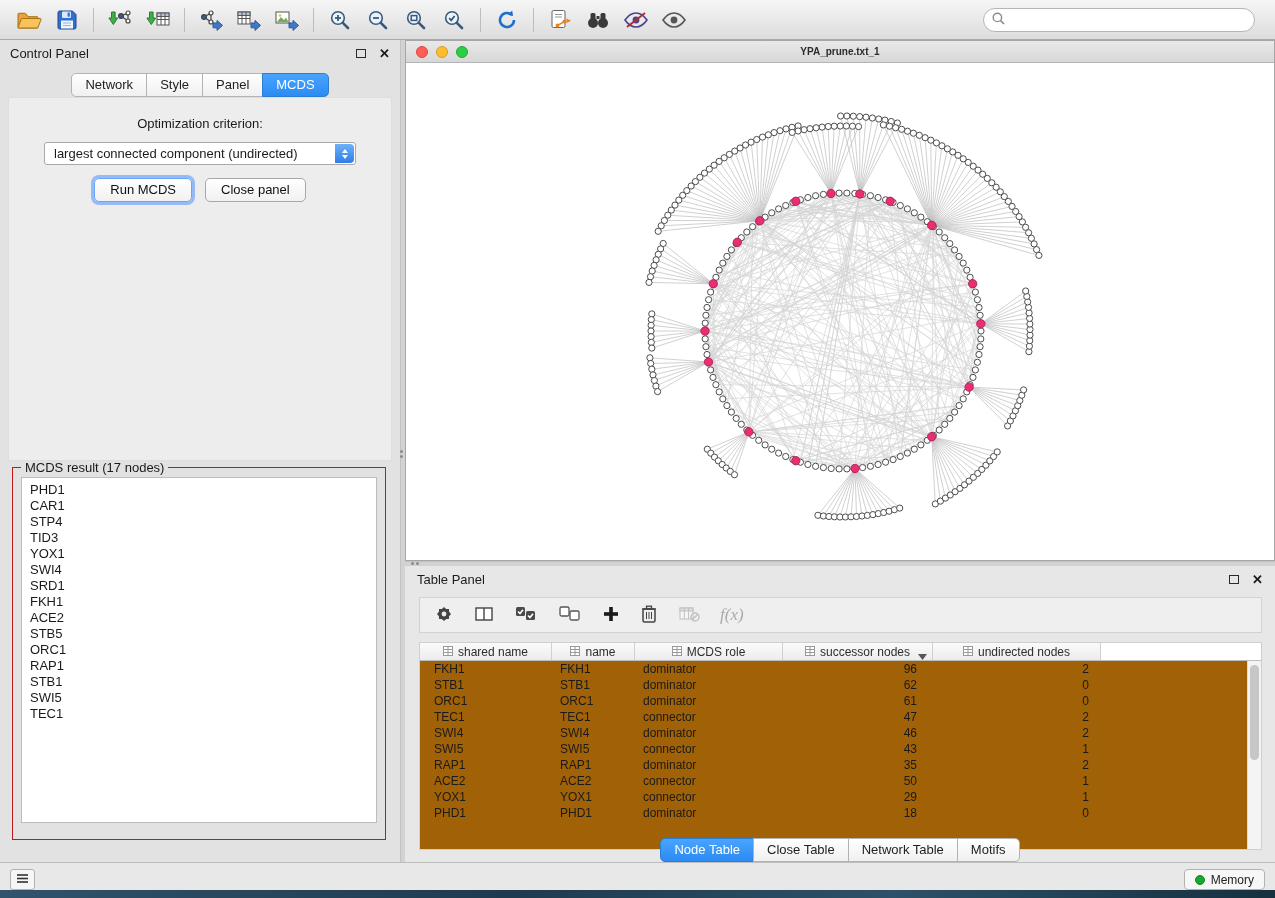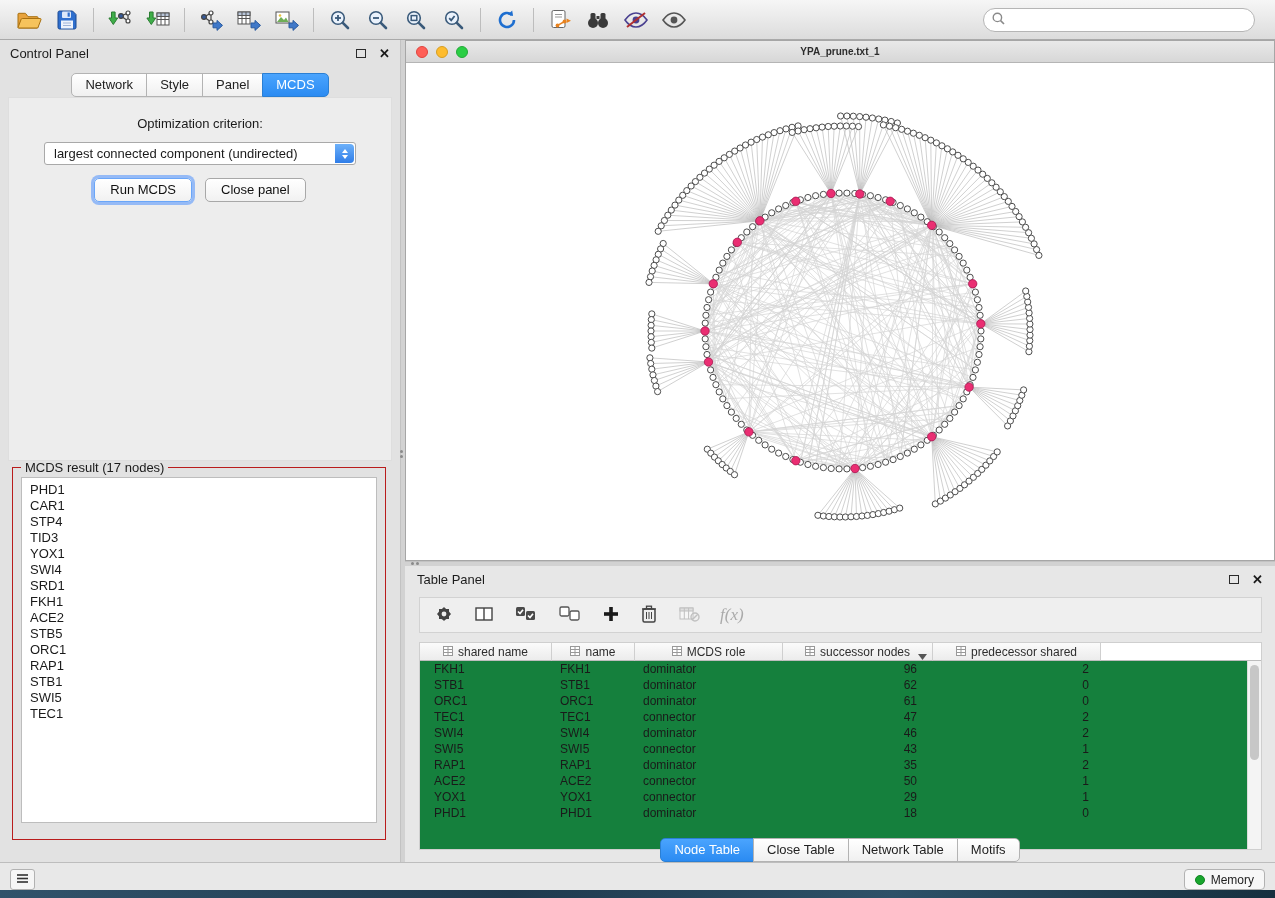--- a/index.html
+++ b/index.html
@@ -73,21 +73,21 @@
   #net-title { position:absolute; left:0; right:0; text-align:center; font-size:10px; color:#2c2c2c;font-weight:bold; }
   #net-canvas { position:relative; width:100%; height:497px; background:#fff; overflow:hidden; }
 
   
   #table-panel { position:absolute; left:405px; top:566px; width:870px; height:296px; background:#e7e7e7; }
   #tp-toolbar { margin:5px 13px 0 14px; height:36px; background:#efefef; border:1px solid #d2d2d2;
     display:flex; align-items:center; gap:20px; padding:0 14px; }
   .tp-ico { display:flex; align-items:flex-end; }
   .fx { font-family:"Liberation Serif", serif; font-style:italic; font-size:17px; color:#aaa; }
 
-  #table-wrap { position:absolute; left:14px; right:13px; top:76px; height:208px; background:#15803d; border:1px solid #cfcfcf; }
+  #table-wrap { position:absolute; left:14px; right:13px; top:76px; height:208px; background:#a16207; border:1px solid #cfcfcf; }
   #table-header { display:flex; height:18px; }
   .th { background:linear-gradient(#fbfbfb,#ececec); border-right:1px solid #cfcfcf; border-bottom:1px solid #bdbdbd;
     font-size:12px; color:#2e2e2e; display:flex; align-items:center; justify-content:center; gap:5px; position:relative; }
   .th:nth-child(1){width:132px}.th:nth-child(2){width:83px}.th:nth-child(3){width:148px}
   .th:nth-child(4){width:150px}.th:nth-child(5){width:168px}
   .th.filler { flex:1; background:#fff; border-right:none; }
   .th .chev { position:absolute; right:5px; top:6px; }
   #table-body { position:absolute; top:18px; left:0; right:14px; bottom:0; overflow:hidden; }
   .tr { display:flex; height:16px; }
   .td { font-size:12px; line-height:16px; white-space:nowrap; overflow:hidden; }
@@ -1279,21 +1279,21 @@
               <path d="M0 0h9L4.5 6z" fill="#555"></path>
             </svg></span>
         </div>
         <div class="th">
           <span><svg width="10" height="10" viewBox="0 0 10 10">
               <rect x="0.5" y="0.5" width="9" height="9" fill="#fff" stroke="#999"></rect>
               <line x1="0.5" y1="3.5" x2="9.5" y2="3.5" stroke="#999"></line>
               <line x1="0.5" y1="6.5" x2="9.5" y2="6.5" stroke="#999"></line>
               <line x1="5" y1="0.5" x2="5" y2="9.5" stroke="#999"></line>
             </svg></span>
-          <span>predecessor shared</span>
+          <span>undirected nodes</span>
         </div>
         <div class="th filler"></div>
       </div>
     <div id="table-body">
         <div class="tr">
           <div class="td">FKH1</div>
           <div class="td">FKH1</div>
           <div class="td">dominator</div>
           <div class="td">96</div>
           <div class="td">2</div>

